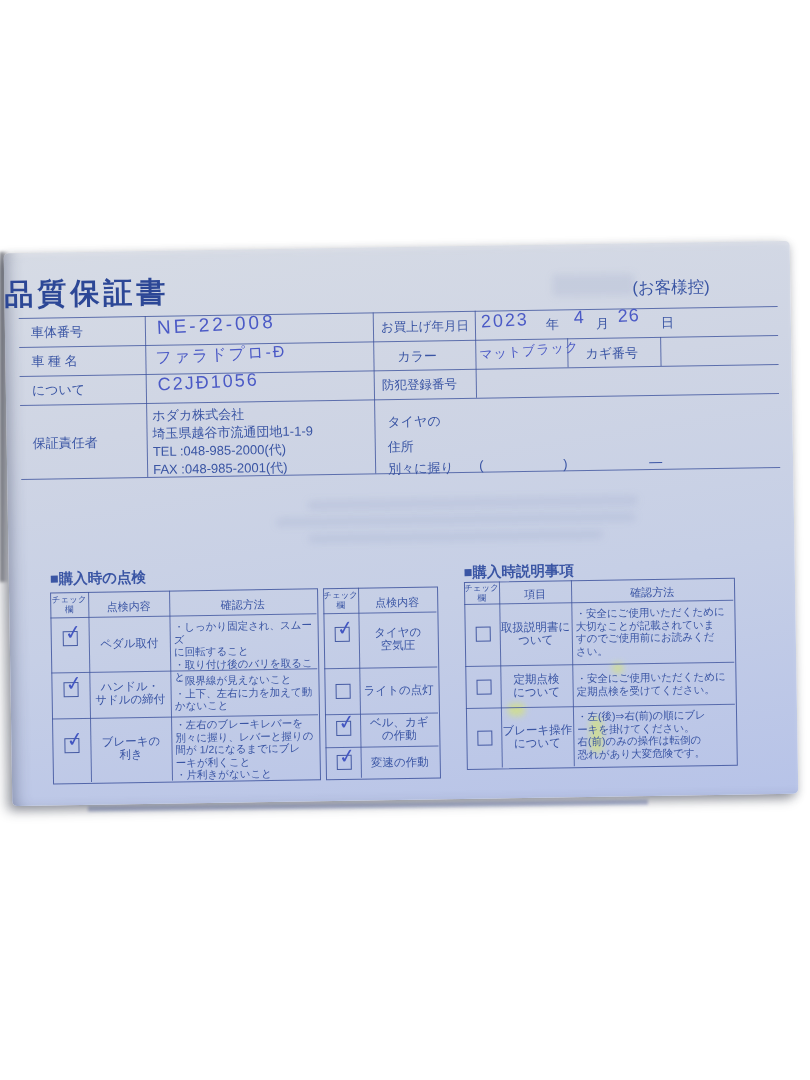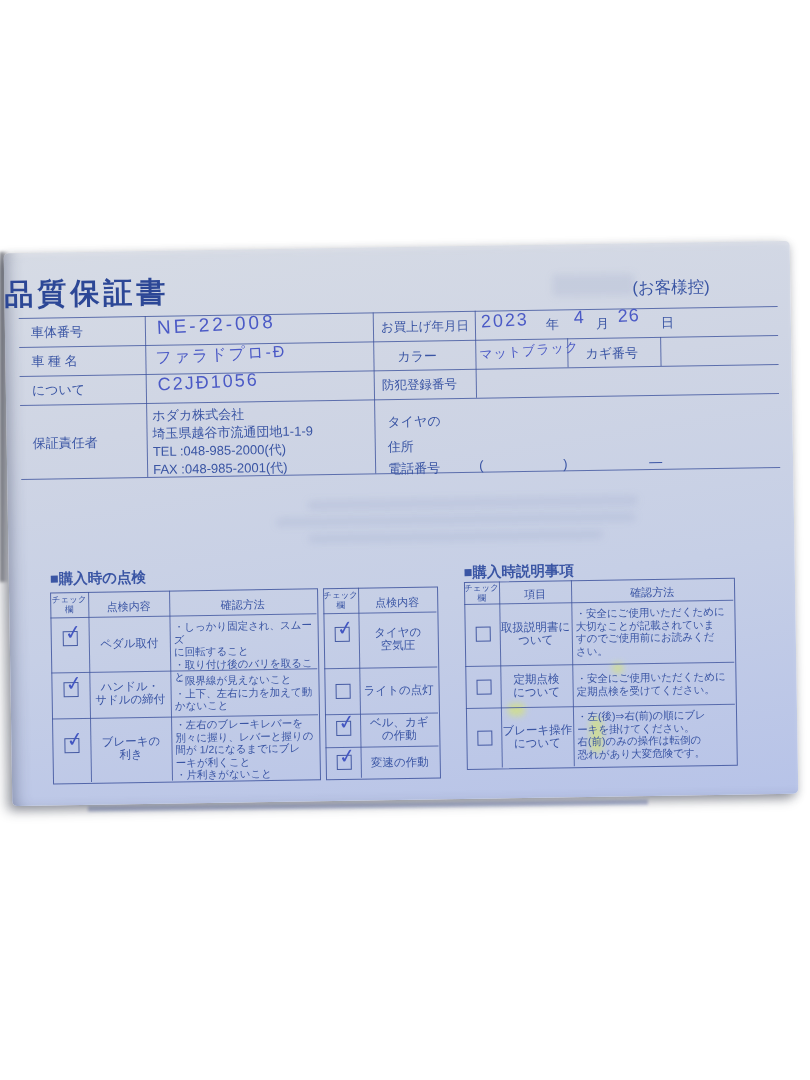--- a/index.html
+++ b/index.html
@@ -93,21 +93,21 @@
     <div class="hw" style="left:152px;top:122px;font-size:18px;letter-spacing:2px;">C2JÐ1056</div>
     <div class="p flabel-s" style="left:376px;top:130px;">防犯登録番号</div>
 
     <div class="p flabel" style="left:26px;top:182px;">保証責任者</div>
     <div class="p flabel" style="left:146px;top:156px;">ホダカ株式会社</div>
     <div class="p flabel" style="left:146px;top:174px;">埼玉県越谷市流通団地1-1-9</div>
     <div class="p flabel" style="left:146px;top:192px;">TEL :048-985-2000(代)</div>
     <div class="p flabel" style="left:146px;top:210px;">FAX :048-985-2001(代)</div>
     <div class="p flabel" style="left:381px;top:166px;">タイヤの</div>
     <div class="p flabel" style="left:381px;top:191px;">住所</div>
-    <div class="p flabel" style="left:381px;top:213px;">電話番号</div>
+    <div class="p flabel" style="left:381px;top:213px;">別々に握り</div>
     <div class="p flabel" style="left:472px;top:212px;">(</div>
     <div class="p flabel" style="left:556px;top:212px;">)</div>
     <div class="p flabel" style="left:642px;top:211px;">—</div>
 
     <div class="p sec-title" style="left:41px;top:317px;">■購入時の点検</div>
 
     <div class="box" style="left:41px;top:340px;width:266px;height:190px;"></div>
     <div class="hl" style="left:41px;top:365px;width:266px;"></div>
     <div class="hl" style="left:41px;top:420px;width:266px;"></div>
     <div class="hl" style="left:41px;top:466px;width:266px;"></div>

